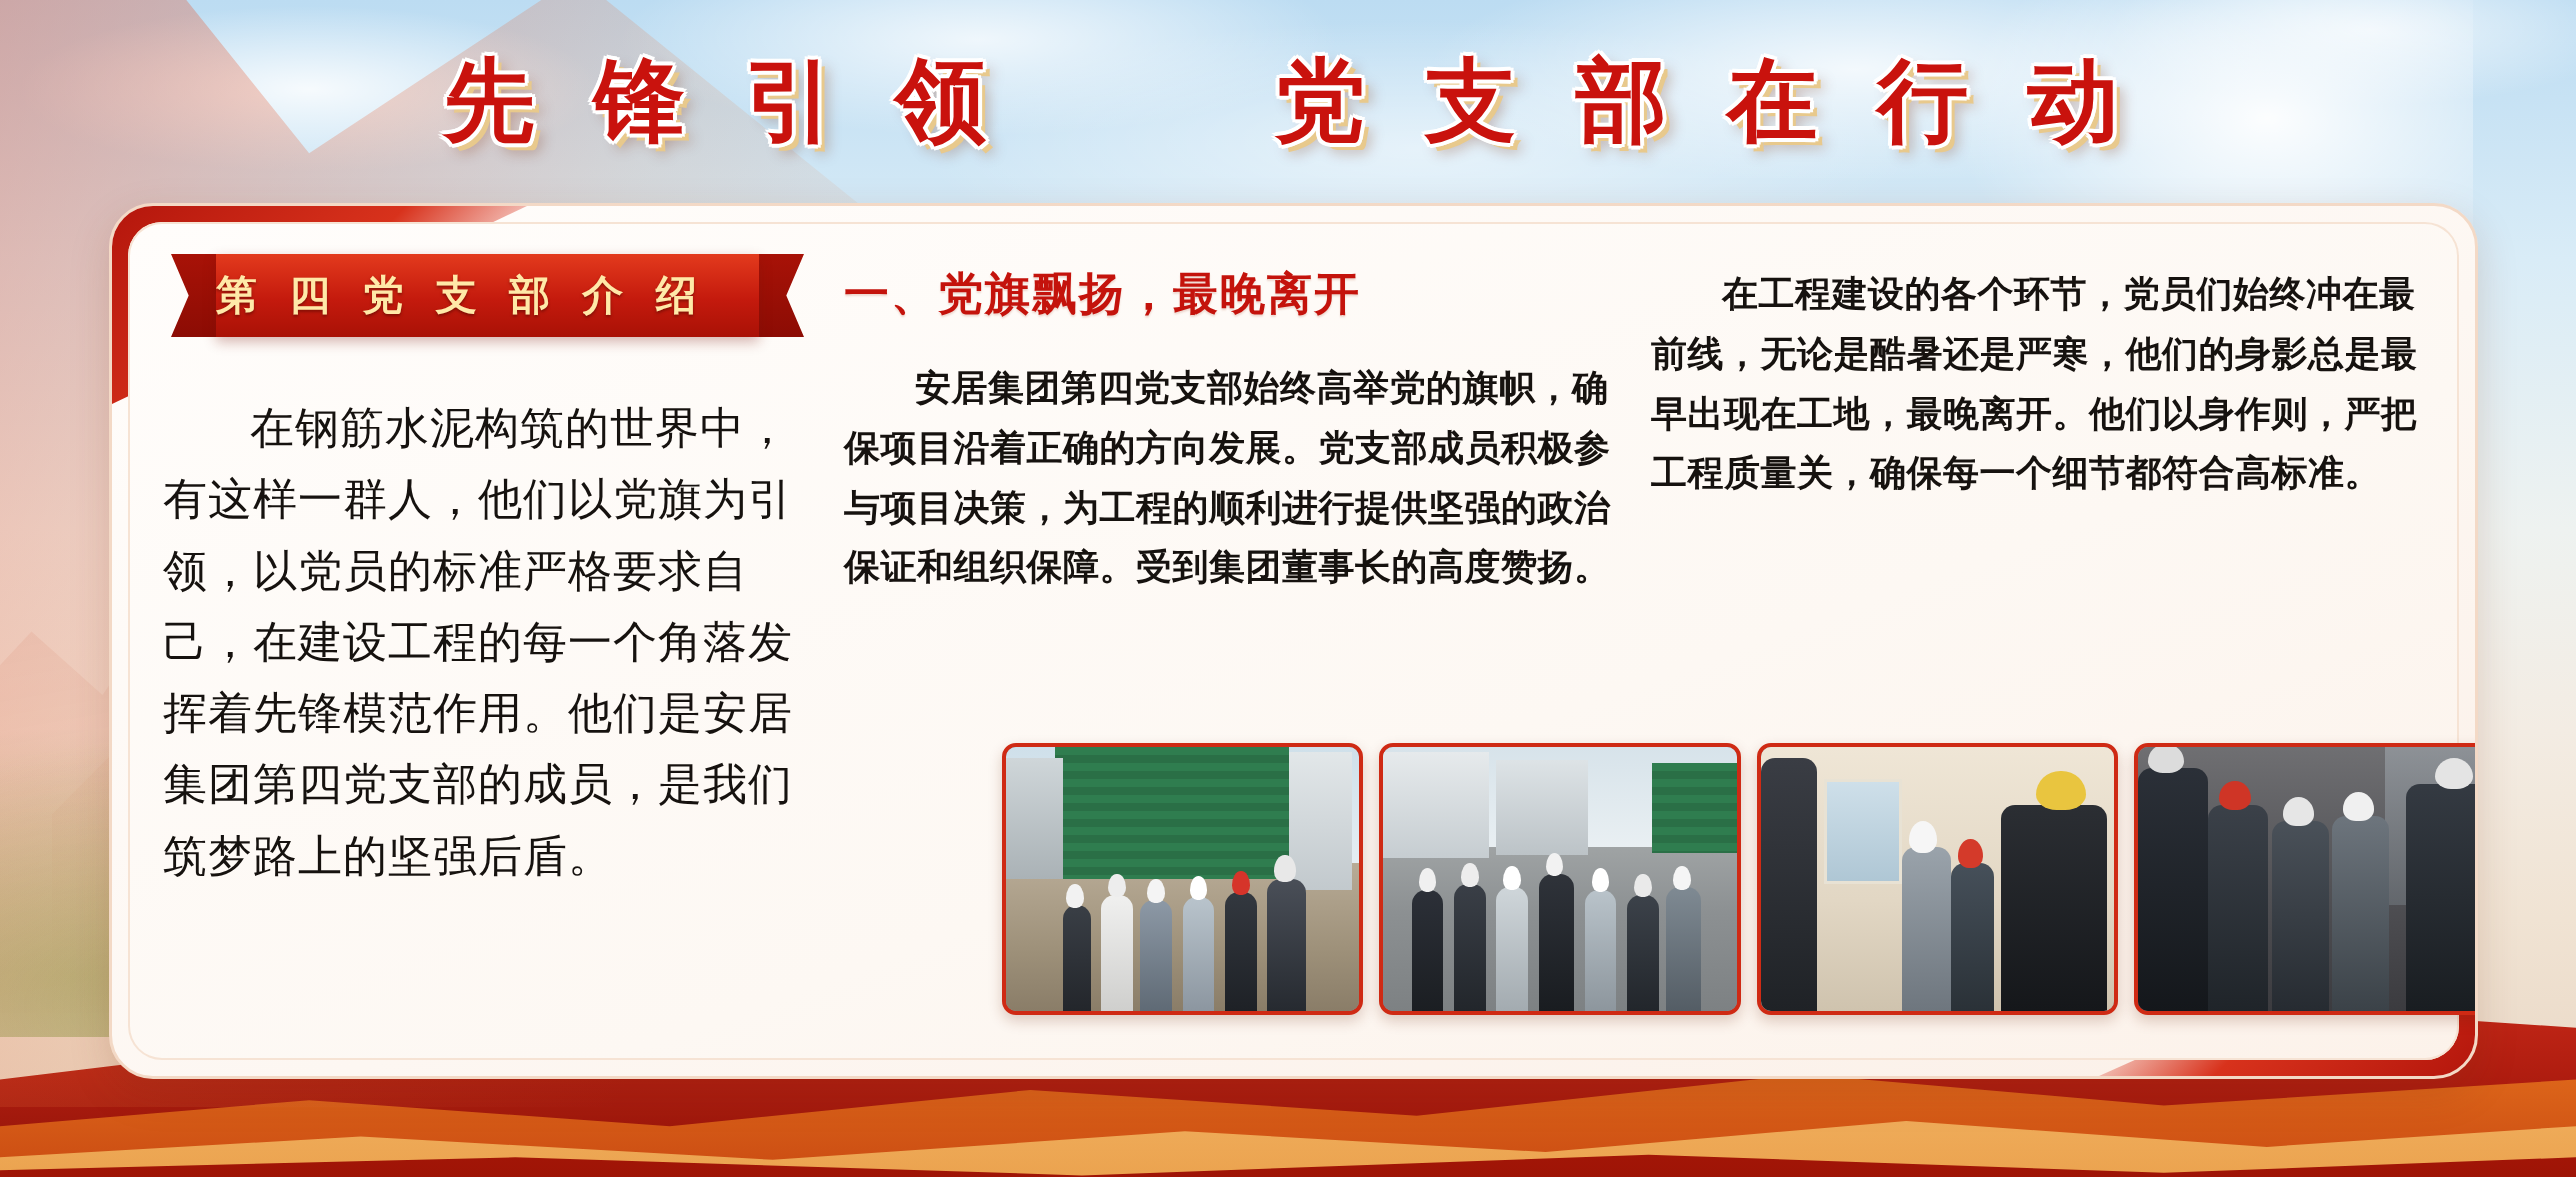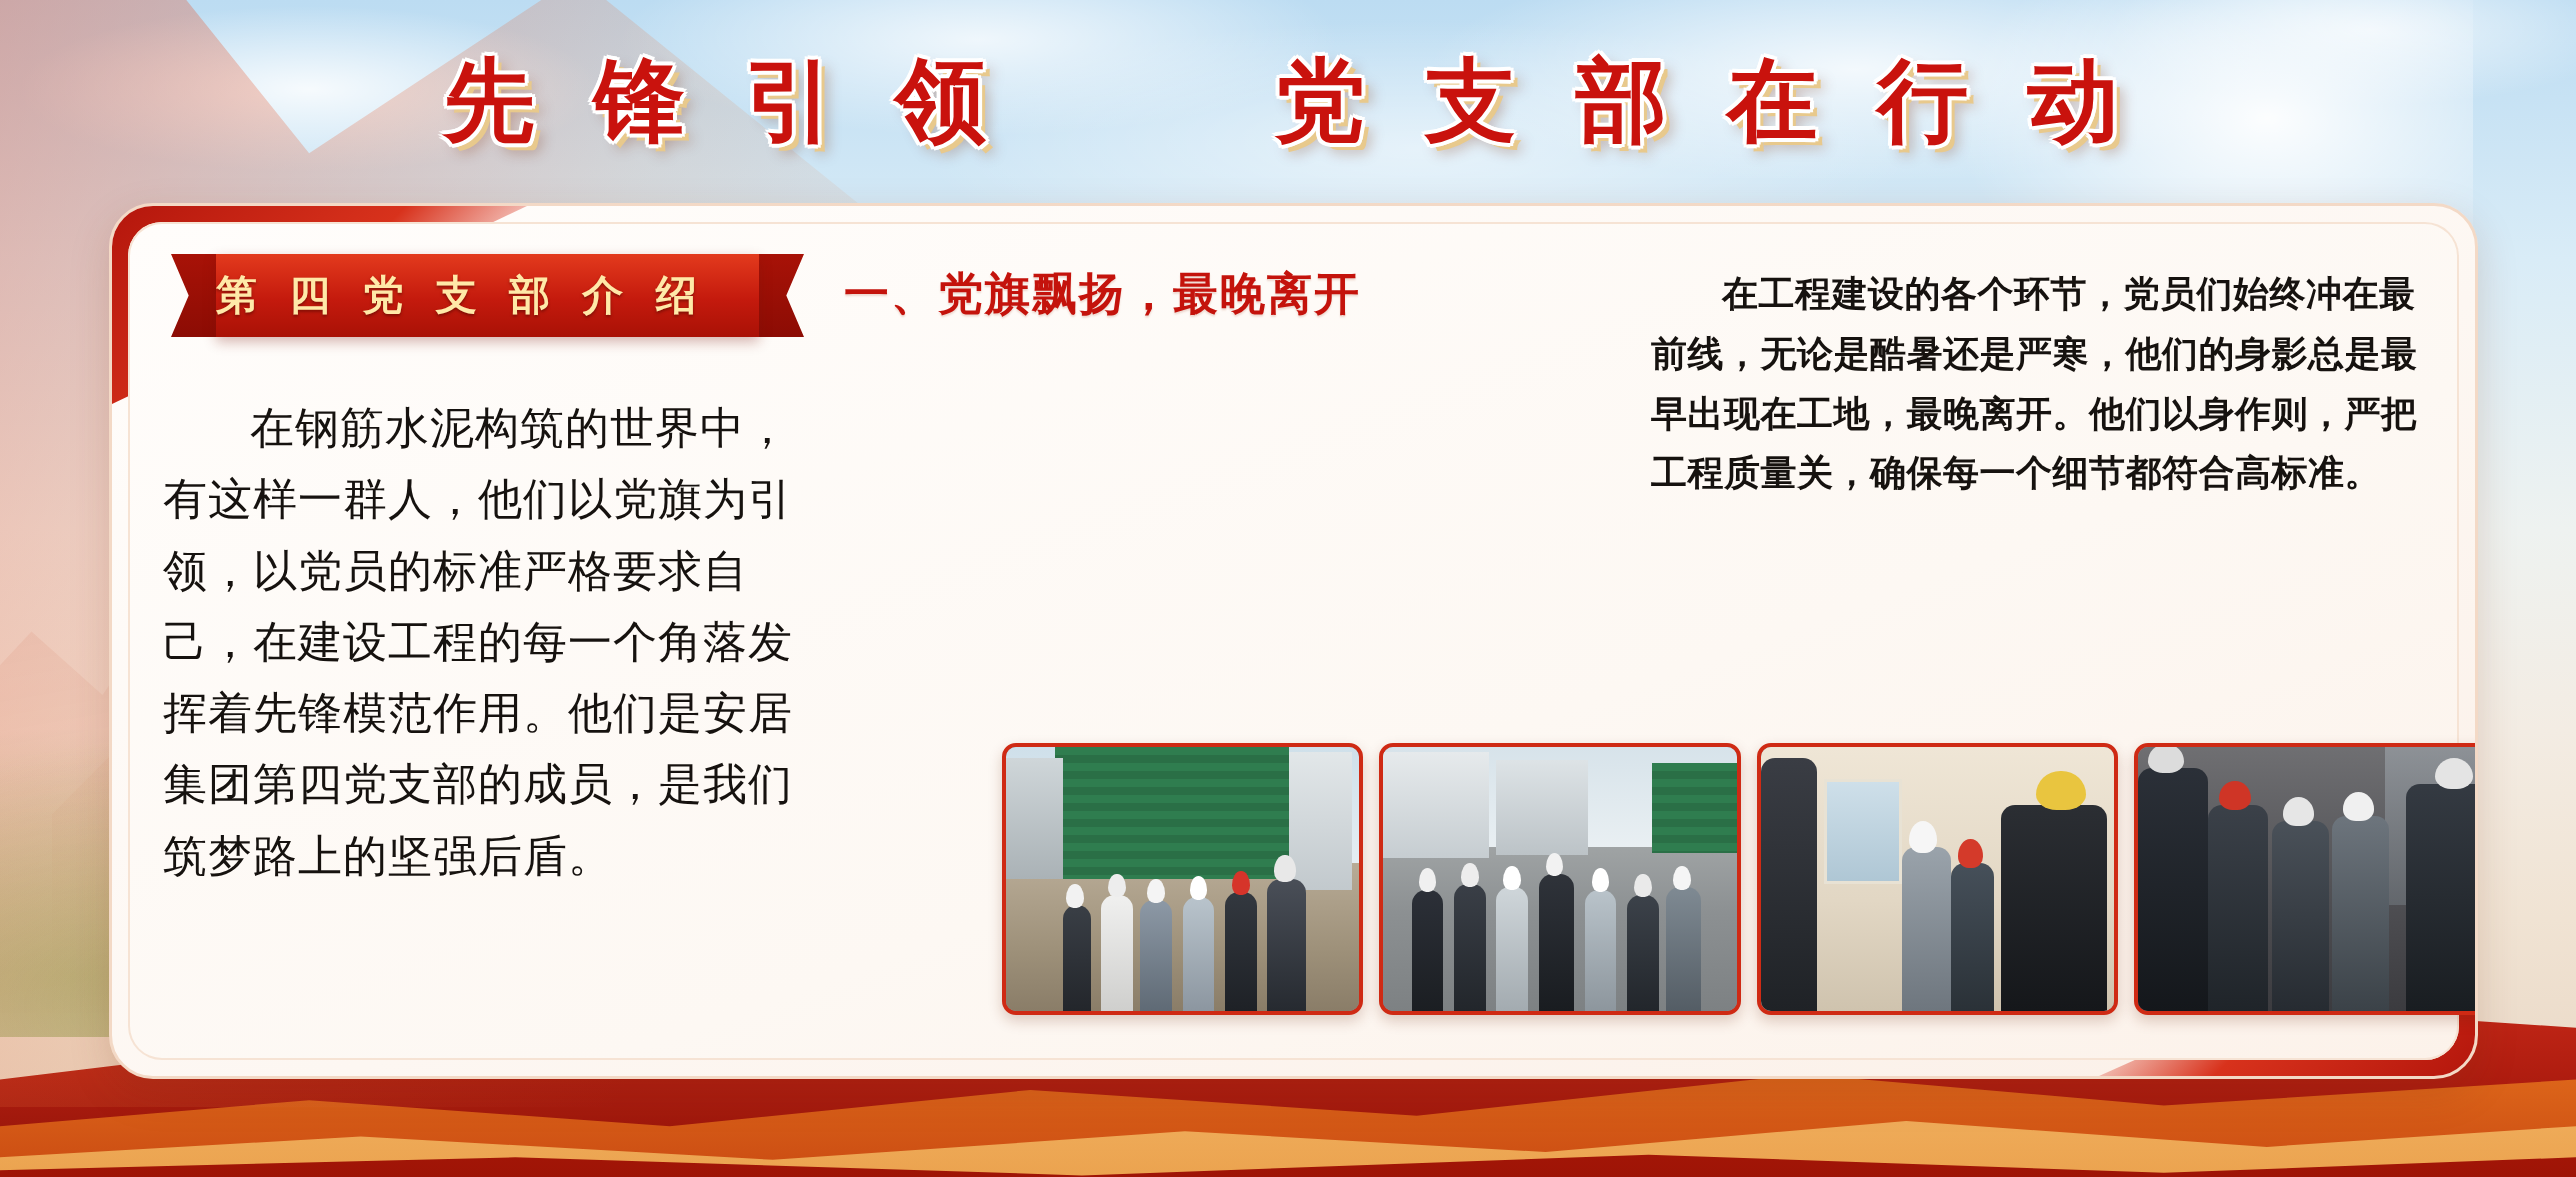--- a/index.html
+++ b/index.html
@@ -357,20 +357,21 @@
           <div class="banner-body">
             <span class="banner-text">第 四 党 支 部 介 绍</span>
           </div>
         </div>
 
         <div class="left-paragraph">在钢筋水泥构筑的世界中，有这样一群人，他们以党旗为引领，以党员的标准严格要求自己，在建设工程的每一个角落发挥着先锋模范作用。他们是安居集团第四党支部的成员，是我们筑梦路上的坚强后盾。</div>
       </div>
 
       <div class="col-mid">
         <h2 class="section-heading">一、党旗飘扬，最晚离开</h2>
+        <div class="section-body">安居集团第四党支部始终高举党的旗帜，确保项目沿着正确的方向发展。党支部成员积极参与项目决策，为工程的顺利进行提供坚强的政治保证和组织保障。受到集团董事长的高度赞扬。</div>
       </div>
 
       <div class="col-right">
         <div class="section-body">在工程建设的各个环节，党员们始终冲在最前线，无论是酷暑还是严寒，他们的身影总是最早出现在工地，最晚离开。他们以身作则，严把工程质量关，确保每一个细节都符合高标准。</div>
       </div>
 
     </div>
 
     <div class="photo-strip">
 

